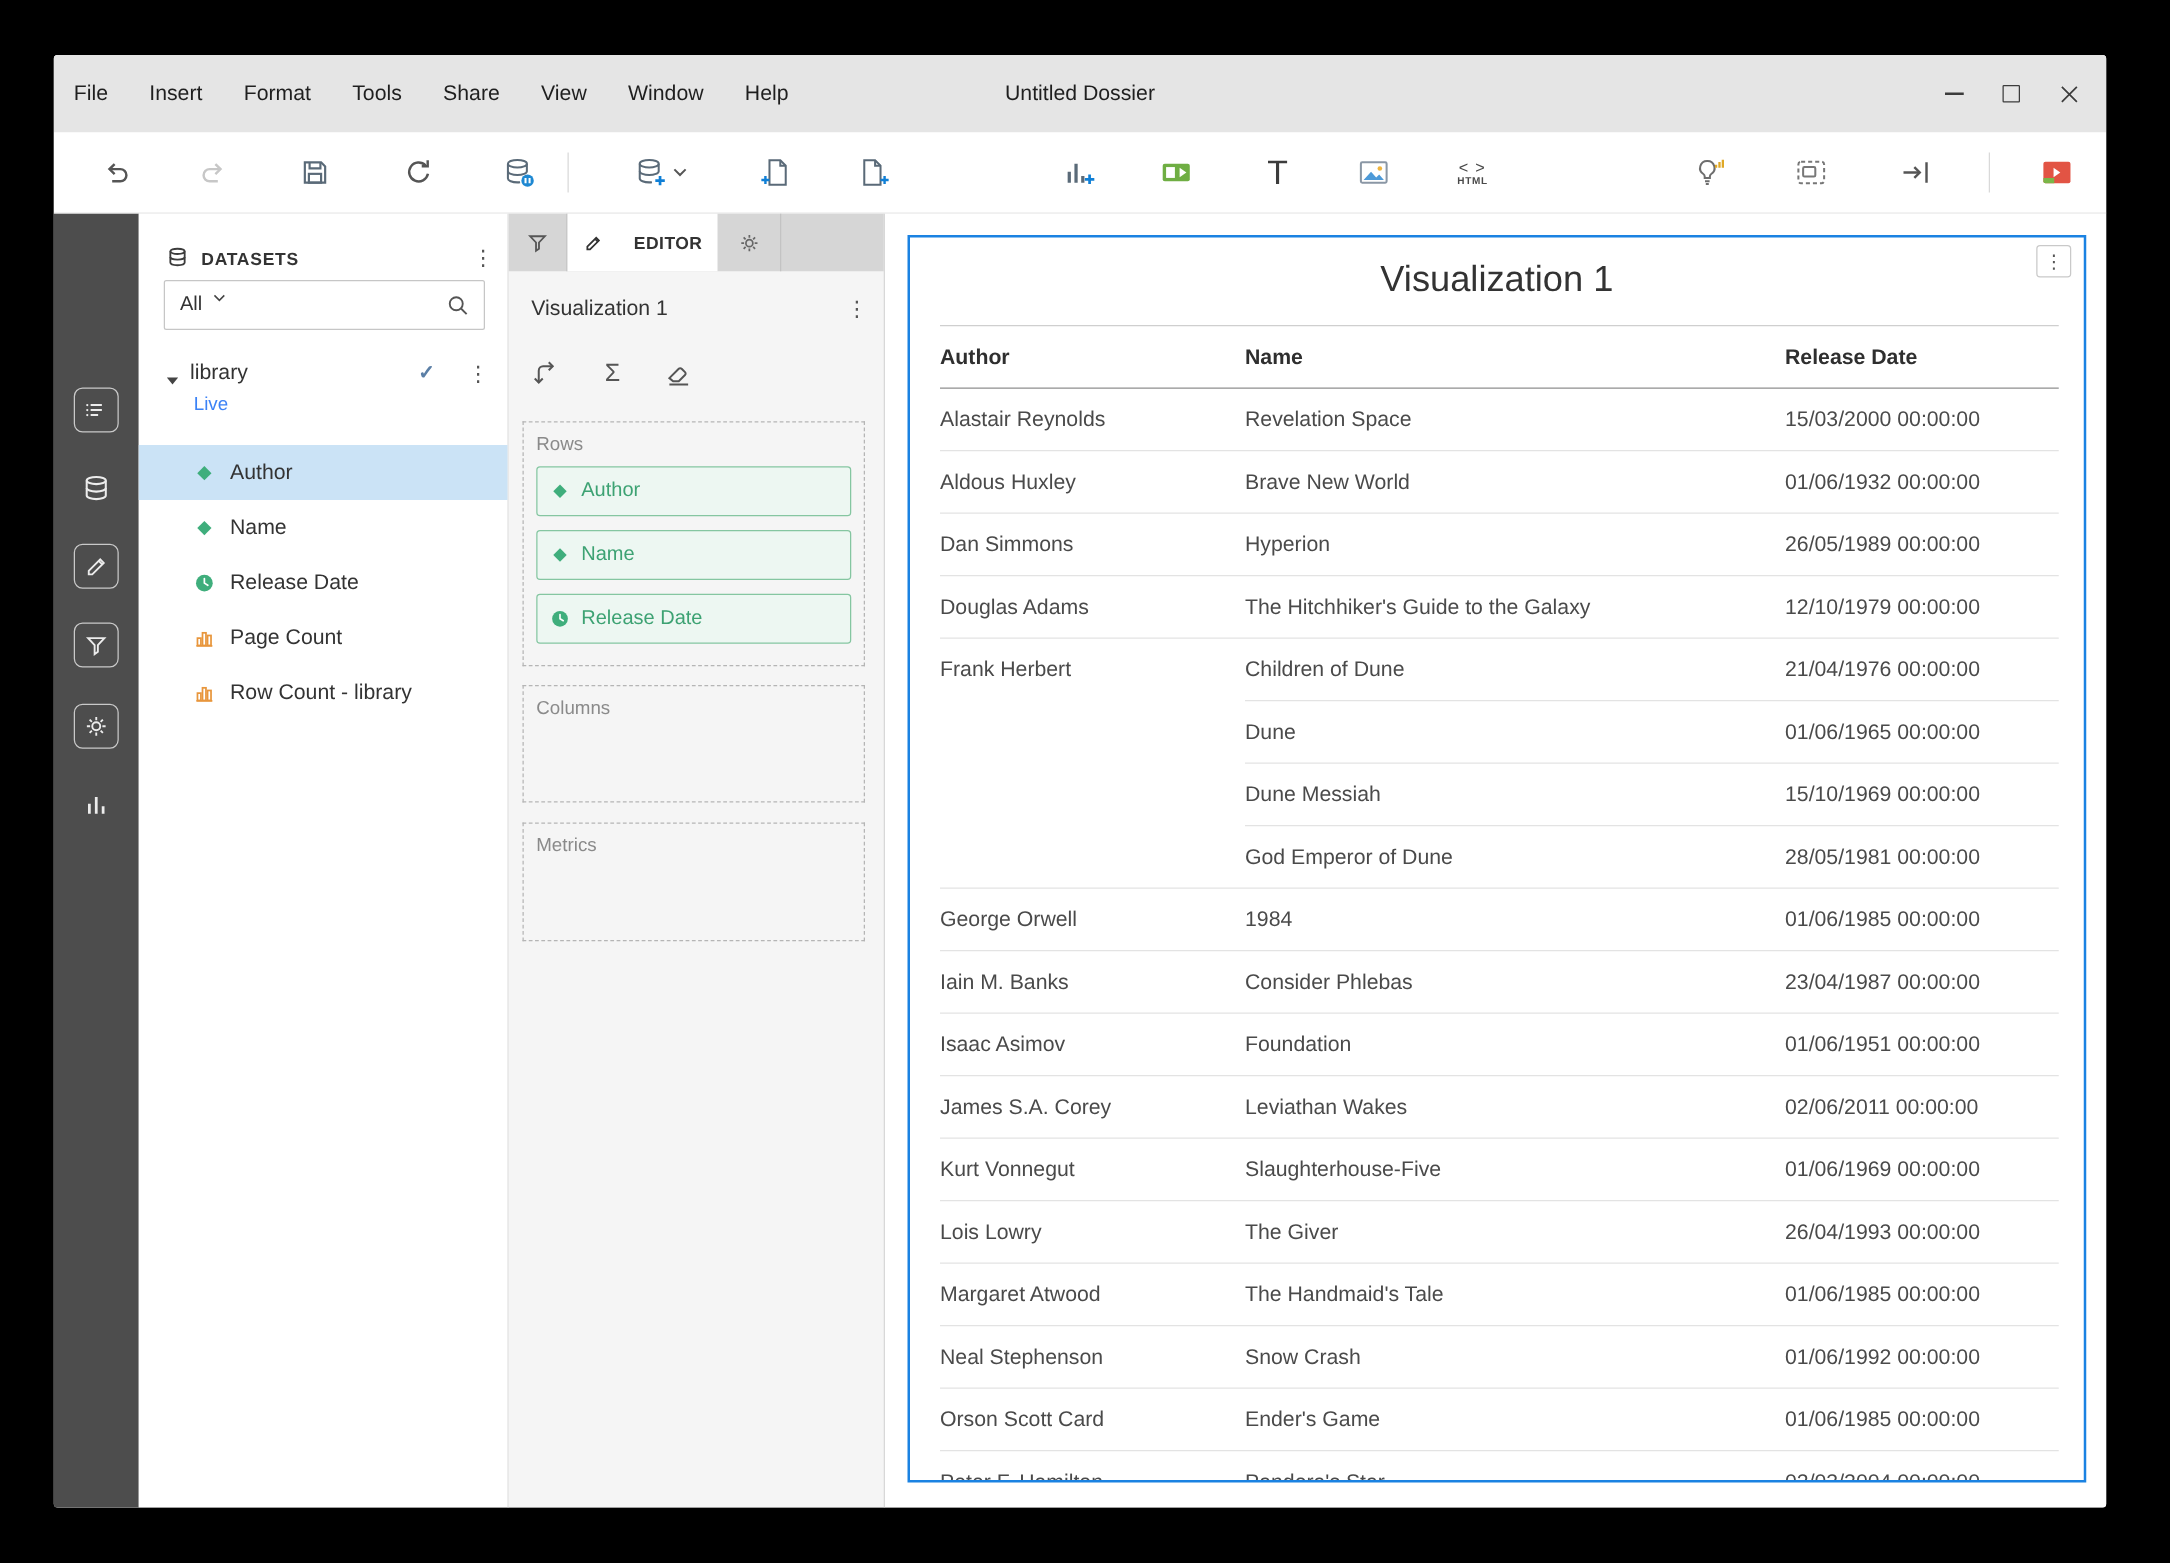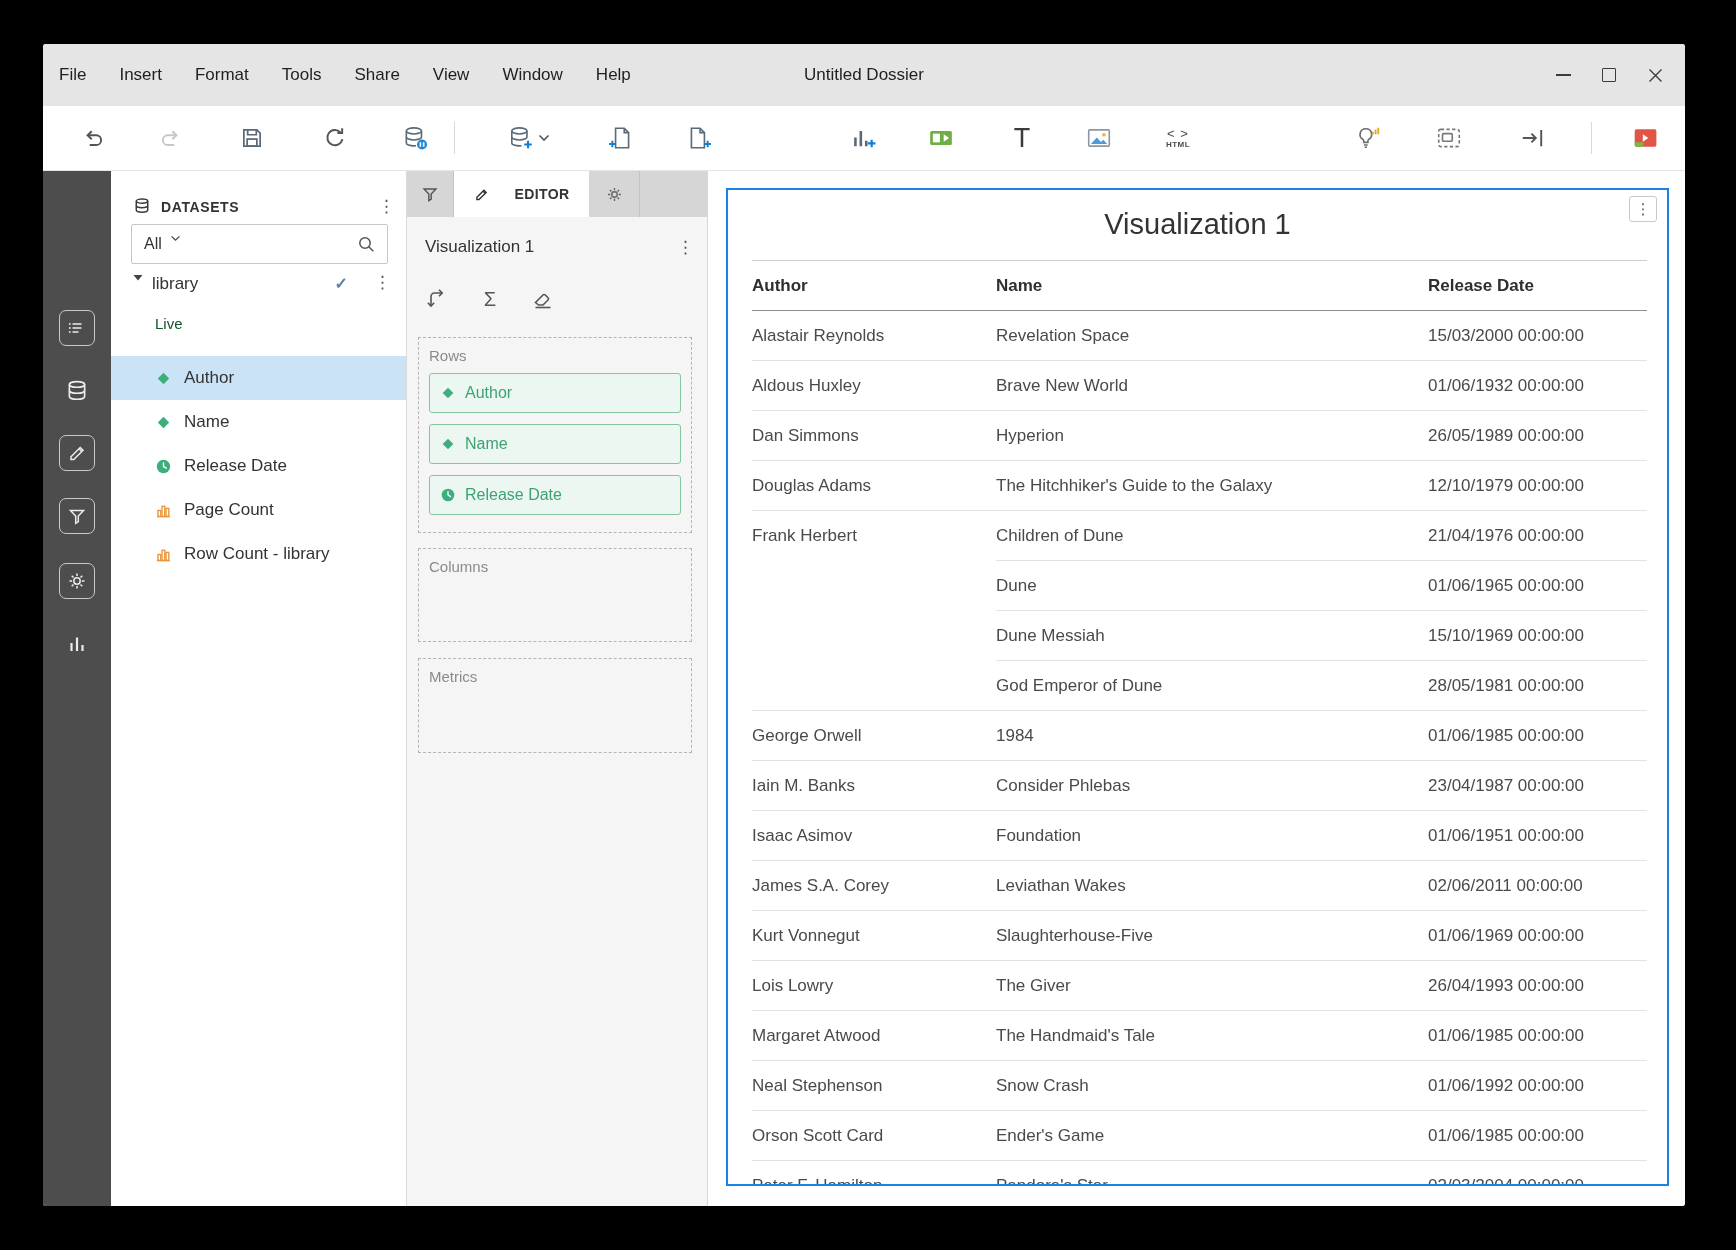--- a/index.html
+++ b/index.html
@@ -39,36 +39,36 @@
   .rail-tile.boxed{border:1.5px solid #c9c9c9;}
 
   
   .datasets-panel{position:absolute;left:68px;top:127px;bottom:0;width:296px;background:#fff;border-right:1px solid #dcdcdc;}
   .dp-header{position:absolute;top:8px;left:22px;right:12px;height:36px;display:flex;align-items:flex-end;gap:10px;}
   .dp-title{font-size:14px;font-weight:bold;letter-spacing:.6px;color:#333;flex:1;}
   .kebab{font-size:17px;color:#555;width:16px;text-align:center;line-height:1;}
   .dp-search{position:absolute;top:53px;left:20px;width:257px;height:40px;border:1px solid #c6c6c6;border-radius:2px;display:flex;align-items:center;background:#fff;}
   .dp-all{display:flex;align-items:flex-start;gap:8px;padding:0 12px;font-size:16px;color:#333;}
   .dp-search-icon{margin-left:auto;padding-right:11px;}
-  .tree-row{position:absolute;top:103px;left:0;right:0;height:34px;display:flex;align-items:flex-start;padding:0 16px 0 22px;}
+  .tree-row{position:absolute;top:103px;left:0;right:0;height:34px;display:flex;align-items:flex-end;padding:0 16px 0 22px;}
   .tree-name{font-size:17px;color:#333;margin-left:9px;flex:1;}
   .tree-check{font-size:16px;font-weight:bold;color:#5b7fa6;margin-right:26px;}
-  .live-label{position:absolute;top:144px;left:44px;font-size:15px;color:#14532d;}
+  .live-label{position:absolute;top:144px;left:44px;font-size:15px;color:#3b82f6;}
   .fields{position:absolute;top:185px;left:0;right:0;}
   .field-row{height:44px;display:flex;align-items:center;padding-left:44px;gap:12px;font-size:17px;color:#333;}
   .field-row.selected{background:var(--selection-blue);}
   .field-icon{width:17px;height:17px;flex:0 0 auto;}
   .field-icon svg{width:100%;height:100%;}
 
   
   .editor-panel{position:absolute;left:364px;top:127px;bottom:0;width:301px;background:#f5f5f5;border-right:1px solid #d8d8d8;}
   .tabbar{position:absolute;top:0;left:0;right:0;height:46px;background:#d6d6d6;display:flex;}
   .tab{display:flex;align-items:center;justify-content:center;height:46px;}
   .tab-filter{width:47px;border-right:1px solid #c3c3c3;}
-  .tab-editor{width:135px;background:#fff;gap:24px;font-size:14px;font-weight:bold;color:#333;letter-spacing:.4px;}
+  .tab-editor{width:120px;background:#fff;gap:24px;font-size:14px;font-weight:bold;color:#333;letter-spacing:.4px;}
   .tab-settings{width:51px;border-right:1px solid #c3c3c3;}
   .ep-name-row{position:absolute;top:62px;left:18px;right:14px;height:28px;display:flex;align-items:center;}
   .ep-name{font-size:17px;color:#333;flex:1;}
   .ep-tools{position:absolute;top:114px;left:16px;display:flex;gap:25px;}
   .ep-tool{width:28px;height:28px;display:flex;align-items:center;justify-content:center;}
   .sigma{font-size:20px;color:#555;}
   .zone{position:absolute;left:11px;width:274px;border:1px dashed #b5b5b5;padding:9px 10px;}
   .zone-rows{top:166px;height:196px;}
   .zone-columns{top:377px;height:94px;}
   .zone-metrics{top:487px;height:95px;}

